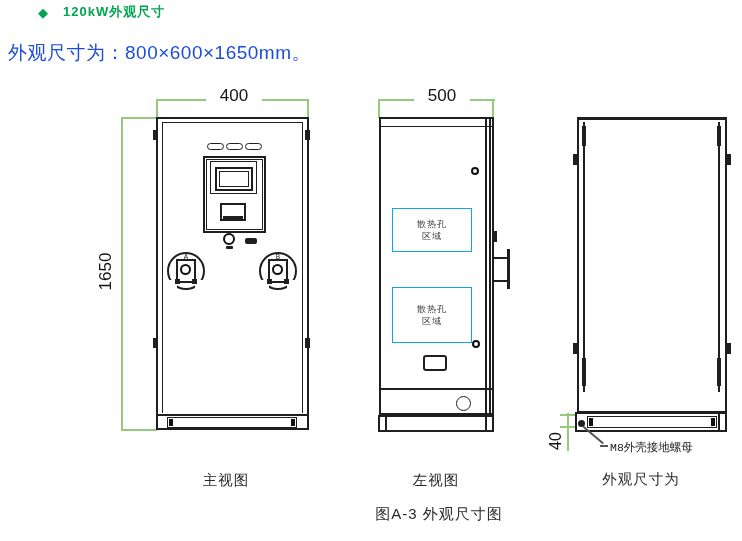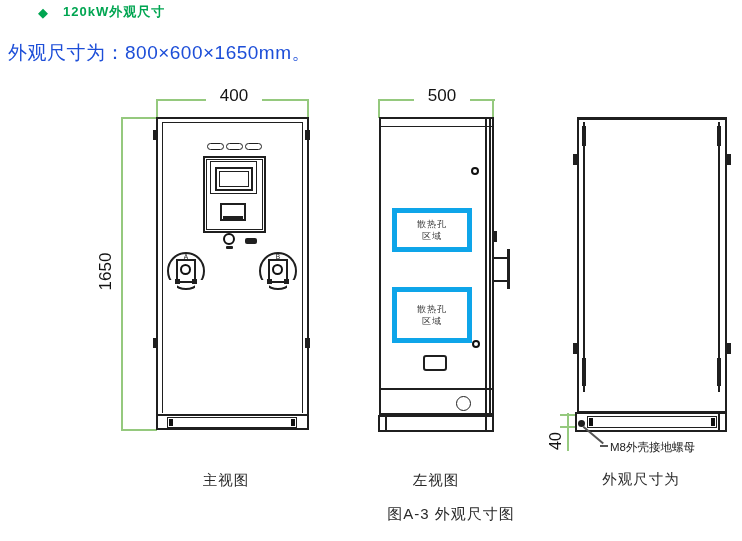--- a/index.html
+++ b/index.html
@@ -17,21 +17,21 @@
   .vdim>span{transform:rotate(-90deg);white-space:nowrap;font-size:17px;color:#141414;background:#fff;line-height:1;}
   .glabel{font-size:11.5px;color:#222;white-space:nowrap;}
   
   .g{background:#95c97e;}
   .ln{background:#1f1f1f;}
   .box{border:2px solid #1f1f1f;background:#fff;box-sizing:border-box;}
   .thin{border-width:1px;}
   .med{border-width:1.5px;}
   .round{border-radius:50%;}
   .corner{position:absolute;width:4px;height:4px;background:#111;}
-  .ventbox{border:5px solid #0ea5e9;box-sizing:border-box;display:flex;flex-direction:column;
+  .ventbox{border:1px solid #0ea5e9;box-sizing:border-box;display:flex;flex-direction:column;
            align-items:center;justify-content:center;font-size:9px;line-height:1.35;color:#3a3a3a;letter-spacing:1px;}
   .gunlabel{position:absolute;width:100%;text-align:center;font-size:6.5px;color:#111;top:1px;}
 </style>
 </head>
 <body>
 
 <span class="abs bullet" style="left:38px;top:5px;">◆</span>
 <span class="abs title" style="left:63px;top:3px;">120kW外观尺寸</span>
 <span class="abs subtitle" style="left:8px;top:40px;">外观尺寸为：800×600×1650mm。</span>
 
@@ -169,19 +169,19 @@
 
   <div class="abs g" style="left:567px;top:413px;width:2px;height:38px;"></div>
   <div class="abs g" style="left:560px;top:414px;width:15px;height:2px;"></div>
   <div class="abs g" style="left:560px;top:426px;width:15px;height:2px;"></div>
   <div class="abs vdim" style="left:545px;top:428px;width:22px;height:26px;">
     <span style="font-size:16px;">40</span>
   </div>
 
   <div class="abs" style="left:584px;top:426px;width:26px;height:1.5px;background:#555;transform:rotate(40deg);transform-origin:0 0;"></div>
   <div class="abs" style="left:600px;top:445px;width:8px;height:1.5px;background:#555;"></div>
-  <span class="abs glabel" style="left:610px;top:440px;">M8外壳接地螺母</span>
+  <span class="abs glabel" style="left:610px;top:440px;font-family:Liberation Mono, monospace;">M8外壳接地螺母</span>
 </div>
 
 <div class="abs caption" style="left:170px;top:471px;width:112px;">主视图</div>
 <div class="abs caption" style="left:380px;top:471px;width:112px;">左视图</div>
 <div class="abs caption" style="left:585px;top:470px;width:112px;">外观尺寸为</div>
-<div class="abs figcap" style="left:340px;top:505px;width:222px;">图A-3 外观尺寸图</div>
+<div class="abs figcap" style="left:328px;top:505px;width:222px;">图A-3 外观尺寸图</div>
 
 </body></html>

